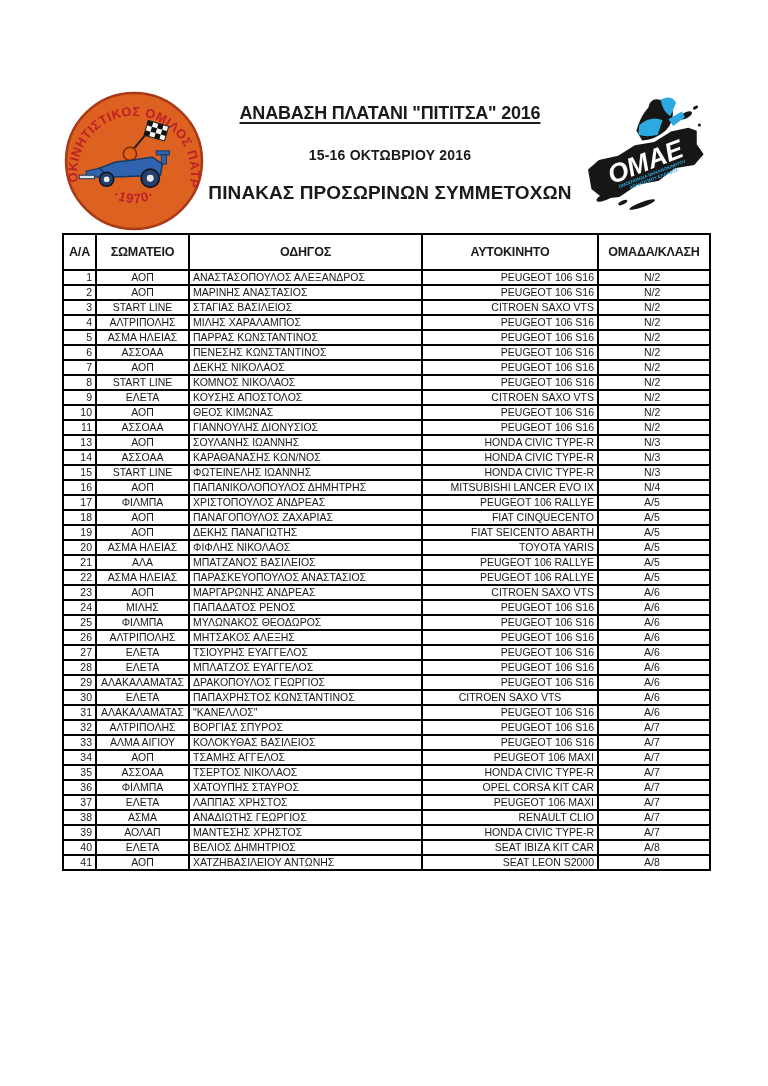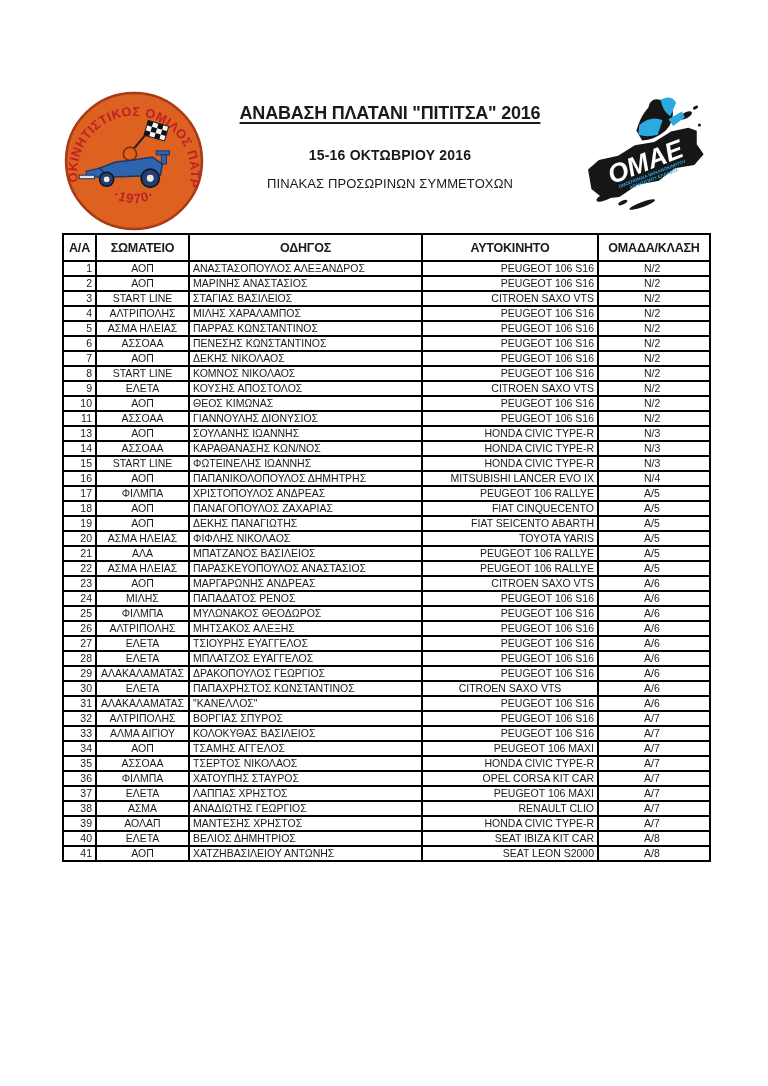--- a/index.html
+++ b/index.html
@@ -24,39 +24,39 @@
     position:absolute; top:103px; left:0; width:364px;
     font-size:18px; font-weight:bold;
     text-decoration:underline; text-decoration-thickness:2px; text-underline-offset:3px;
     letter-spacing:-0.2px; white-space:nowrap;
   }
   .doc-date {
     position:absolute; top:147px; left:0; width:364px;
     font-size:14px; font-weight:bold; letter-spacing:0.2px;
   }
   .doc-subtitle {
-    position:absolute; top:176px; left:0; width:364px;
-    font-size:13px; font-weight:normal; letter-spacing:0.1px;
+    position:absolute; top:182px; left:0; width:364px;
+    font-size:19px; font-weight:bold; letter-spacing:0.1px;
   }
 
   
   table.entries {
     position:absolute; left:62px; top:233px;
     width:647px;
     border-collapse:collapse; table-layout:fixed;
   }
   .entries col.c0 { width:33px; }
   .entries col.c1 { width:93px; }
   .entries col.c2 { width:233px; }
   .entries col.c3 { width:176px; }
   .entries col.c4 { width:112px; }
 
   .entries th {
     border:2px solid #000;
-    height:27px;
+    height:36px;
     font-size:12.5px; font-weight:bold;
     text-align:center; vertical-align:middle;
     padding:0 1px; letter-spacing:-0.2px;
     white-space:nowrap; overflow:hidden;
   }
   .entries td {
     border:2px solid #000;
     height:14px; line-height:13px;
     font-size:10.5px;
     padding:0 3px;

